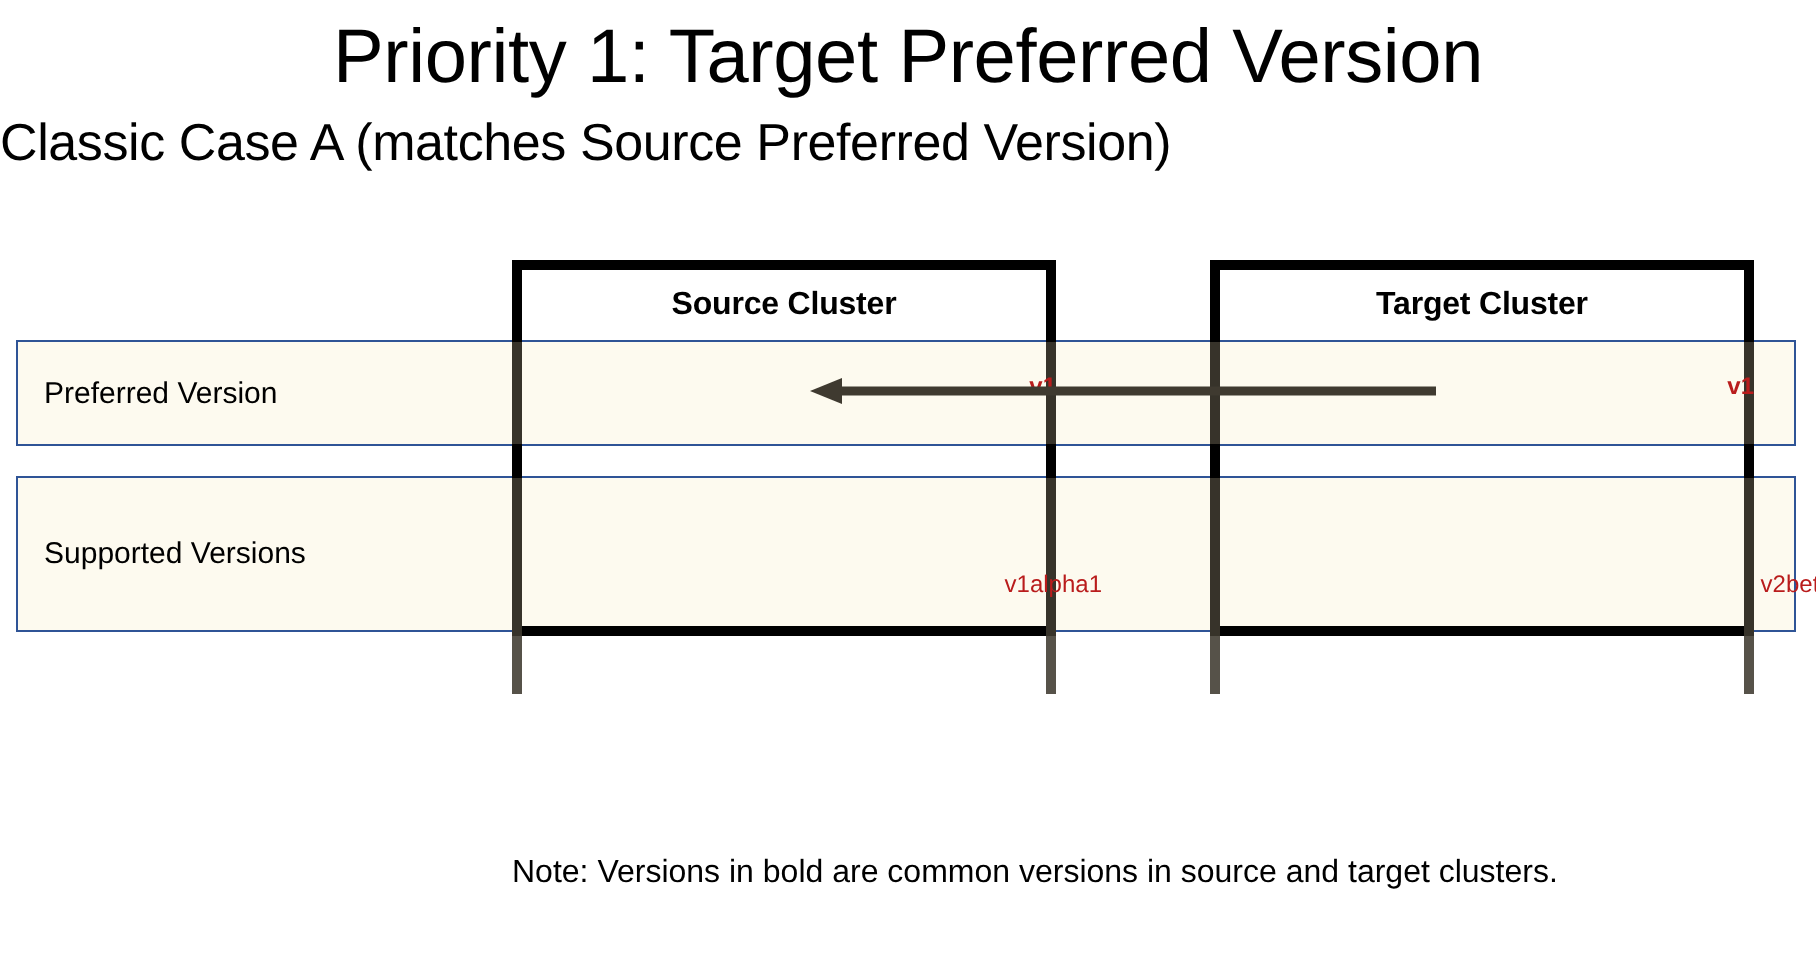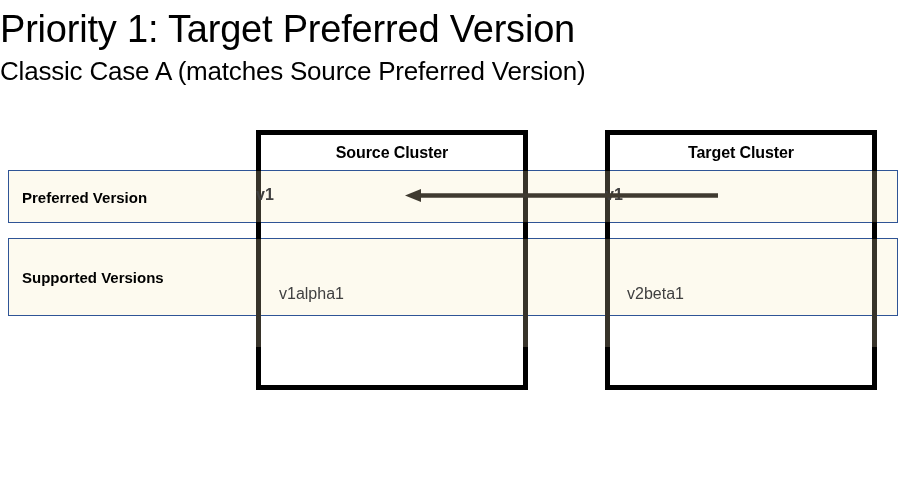--- a/index.html
+++ b/index.html
@@ -16,21 +16,21 @@
     color: #000000;
     -webkit-font-smoothing: antialiased;
   }
 
   
   #title {
     position: absolute;
     left: 0;
     top: 6px;
     width: 908px;
-    text-align: left;
+    text-align: center;
     font-size: 38px;
     font-weight: 400;
     line-height: 46px;
     letter-spacing: -0.2px;
     color: #000;
   }
   #subtitle {
     position: absolute;
     left: 0;
     top: 55px;
@@ -60,30 +60,30 @@
   #band-supported {
     top: 238px;
     height: 78px;
   }
   .band-label {
     position: absolute;
     left: 13px;
     top: 50%;
     transform: translateY(-50%);
     font-size: 15px;
-    font-weight: 700;
+    font-weight: 400;
     white-space: nowrap;
     color: #000;
   }
 
   
   .cluster-box {
     position: absolute;
     top: 130px;
-    height: 260px;
+    height: 188px;
     border: 5px solid #000000;
     box-sizing: border-box;
     background: transparent;
     z-index: 2;
     pointer-events: none;
   }
   #box-source { left: 256px; width: 272px; }
   #box-target { left: 605px; width: 272px; }
 
   .cluster-title {
@@ -103,23 +103,23 @@
     position: absolute;
     width: 5px;
     background: rgba(63, 58, 48, 0.88);
     z-index: 3;
     pointer-events: none;
   }
 
   
   .cell-value {
     position: absolute;
-    text-align: left;
-    font-size: 16px;
-    color: #404040;
+    text-align: right;
+    font-size: 12px;
+    color: #b91c1c;
     z-index: 4;
     white-space: nowrap;
   }
   .cell-value.bold { font-weight: bold; }
   .cell-value.normal { font-weight: 400; margin-left: 23px; }
 
   #val-src-pref { left: 256px; width: 272px; top: 186px; }
   #val-tgt-pref { left: 605px; width: 272px; top: 186px; }
   #val-src-sup  { left: 256px; width: 272px; top: 285px; }
   #val-tgt-sup  { left: 604px; width: 296px; top: 285px; }
@@ -189,13 +189,14 @@
 <div class="cell-value normal" id="val-tgt-sup">v2beta1</div>
 
 <svg id="arrow-layer" viewBox="0 0 908 486">
   <g>
     <line x1="718" y1="195.5" x2="415" y2="195.5" stroke="#3f3a30" stroke-width="4.5"></line>
     <polygon points="405,195.5 421,189 421,202" fill="#3f3a30"></polygon>
   </g>
 </svg>
 
 <div id="note">
+  <div>Note: Versions in bold are common versions in source and target clusters.</div>
 </div>
 
 </body></html>

